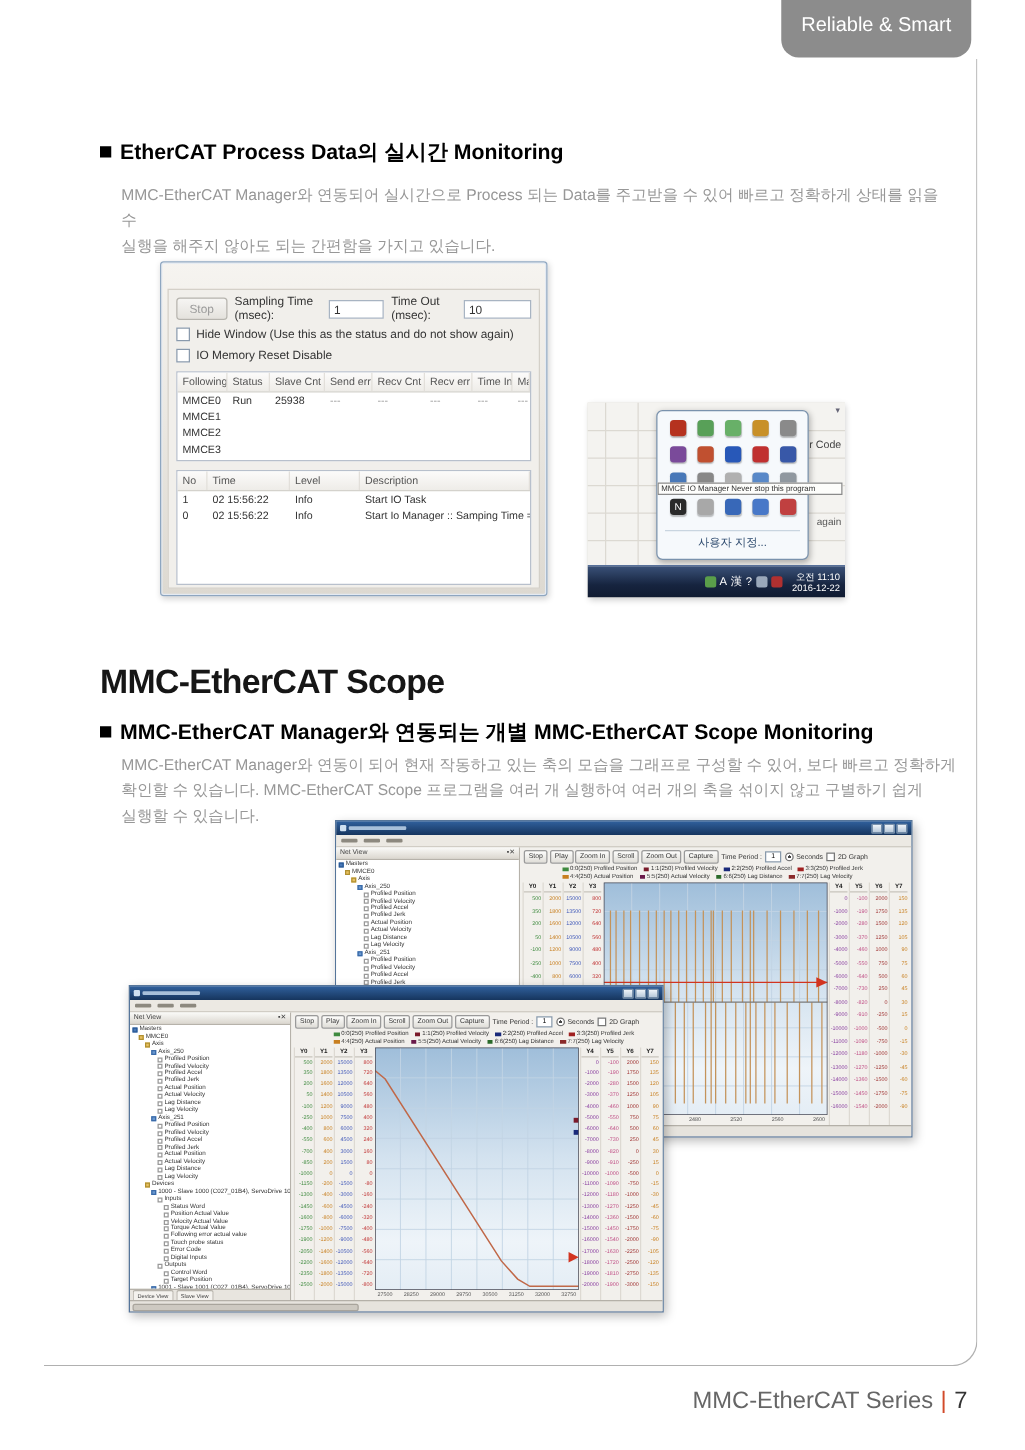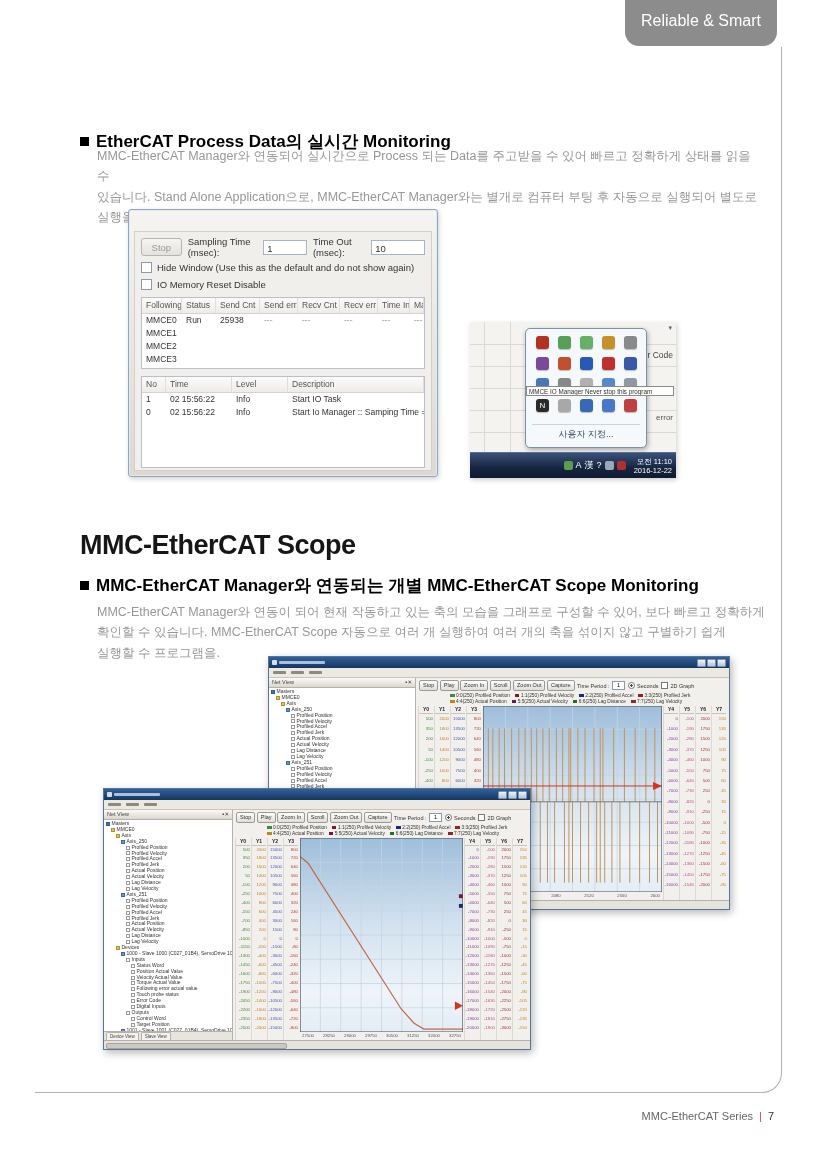--- a/index.html
+++ b/index.html
@@ -5,21 +5,21 @@
   html,body{margin:0;padding:0;background:#fff;}
   .page{position:relative;width:820px;height:1160px;background:#fff;overflow:hidden;
         font-family:"Liberation Sans",sans-serif;}
   
   .border-frame{position:absolute;left:35px;top:47px;width:746px;height:1045px;
     border-right:1.5px solid #b0b0b0;border-bottom:1.5px solid #b0b0b0;
     border-bottom-right-radius:20px;}
   .badge{position:absolute;left:625px;top:0;width:152px;height:46px;background:#8c8c8c;
     border-radius:0 0 14px 14px;color:#fff;font-size:16px;display:flex;align-items:center;
     justify-content:center;padding-bottom:4px;box-sizing:border-box;}
-  .footer{position:absolute;right:46px;top:1110px;font-size:11px;color:#666;}
+  .footer{position:absolute;right:46px;top:1110px;font-size:19px;color:#666;}
   .footer .sep{color:#d24a2a;margin:0 6px;}
   .footer .pg{color:#333;}
   
   .h1{position:absolute;left:80px;font-size:27px;font-weight:bold;color:#161616;letter-spacing:-.5px;}
   .sub{position:absolute;left:80px;font-size:17px;font-weight:bold;color:#000;display:flex;align-items:center;gap:7px;}
   .sub .blt{width:9px;height:9px;background:#000;flex:none;}
   .para{position:absolute;left:97px;font-size:12.5px;color:#979797;line-height:1.62;}
   
   .io-window{position:absolute;left:128px;top:209px;width:310px;height:268px;
     border:1px solid #8ea6c0;border-radius:3px;background:linear-gradient(#f6f4f0,#ddd9d1);
@@ -139,52 +139,51 @@
     border:1px solid #a8a49c;border-radius:2px;}
 </style>
 </head>
 <body>
 
 <div class="page">
 
   <div class="border-frame"></div>
   <div class="badge">Reliable &amp; Smart</div>
 
-  <div class="sub" style="top:130px;justify-content:space-between;">
+  <div class="sub" style="top:110px;justify-content:space-between;">
     <span class="blt"></span>
     <span>EtherCAT Process Data의 실시간 Monitoring</span>
   </div>
   <div class="para" style="top:146px;width:665px;">
     <div>MMC-EtherCAT Manager와 연동되어 실시간으로 Process 되는 Data를 주고받을 수 있어 빠르고 정확하게 상태를 읽을 수</div>
-    <div>있습니다. Stand Alone Application으로, MMC-EtherCAT Manager와는 별개로 컴퓨터 부팅 후 자동으로 실행되어 별도로</div>
     <div>실행을 해주지 않아도 되는 간편함을 가지고 있습니다.</div>
   </div>
 
   <div class="io-window">
     <div class="io-content">
       <div class="io-row1">
         <span class="io-stop">Stop</span>
         <span>Sampling Time (msec):</span>
         <span class="io-input w64">1</span>
         <span>Time Out (msec):</span>
         <span class="io-input w78">10</span>
       </div>
       <div class="io-cbrow">
         <span class="io-cb"></span>
-        <span>Hide Window (Use this as the default and do not show again)</span>
+        <span>Hide Window (Use this as the status and do not show again)</span>
       </div>
       <div class="io-cbrow">
         <span class="io-cb"></span>
         <span>IO Memory Reset Disable</span>
       </div>
       <div class="io-table io-master">
           <div class="io-tr io-th">
             <span class="io-td">Following</span>
             <span class="io-td">Status</span>
-            <span class="io-td">Send Cnt</span>
+            <span class="io-td">Slave Cnt</span>
             <span class="io-td">Send err</span>
             <span class="io-td">Recv Cnt</span>
             <span class="io-td">Recv err</span>
             <span class="io-td">Time In...</span>
             <span class="io-td">Max Int...</span>
           </div>
           <div class="io-tr">
             <span class="io-td">MMCE0</span>
             <span class="io-td">Run</span>
             <span class="io-td">25938</span>
@@ -252,21 +251,21 @@
     <div class="tray-bg">
       <i class="ln" style="top:22px;"></i>
         <i class="ln" style="top:44px;"></i>
       <i class="ln" style="top:66px;"></i>
         <i class="ln" style="top:88px;"></i>
         <i class="ln" style="top:110px;"></i>
       <i class="vln" style="left:14px;"></i>
         <i class="vln" style="left:40px;"></i>
       <span class="tray-pin">▾</span>
       <span class="tray-bg-t1">r Code</span>
-      <span class="tray-bg-t2">error</span>
+      <span class="tray-bg-t2">again</span>
     </div>
     <div class="tray-popup">
       <div class="tray-grid">
           <div class="tray-row">
             <span class="tray-ico" style="background: rgb(181, 50, 31);"></span>
             <span class="tray-ico" style="background: rgb(88, 160, 88);"></span>
             <span class="tray-ico" style="background: rgb(104, 176, 104);"></span>
             <span class="tray-ico" style="background: rgb(200, 144, 40);"></span>
             <span class="tray-ico" style="background: rgb(138, 138, 138);"></span>
           </div>
@@ -312,22 +311,22 @@
     </div>
   </div>
 
   <div class="h1" style="top:530px;">MMC-EtherCAT Scope</div>
   <div class="sub" style="top:574px;">
     <span class="blt"></span>
     <span>MMC-EtherCAT Manager와 연동되는 개별 MMC-EtherCAT Scope Monitoring</span>
   </div>
   <div class="para" style="top:602px;width:670px;">
     <div>MMC-EtherCAT Manager와 연동이 되어 현재 작동하고 있는 축의 모습을 그래프로 구성할 수 있어, 보다 빠르고 정확하게</div>
-    <div>확인할 수 있습니다. MMC-EtherCAT Scope 자동으로 여러 개 실행하여 여러 개의 축을 섞이지 않고 구별하기 쉽게</div>
-    <div>실행할 수 프로그램을.</div>
+    <div>확인할 수 있습니다. MMC-EtherCAT Scope 프로그램을 여러 개 실행하여 여러 개의 축을 섞이지 않고 구별하기 쉽게</div>
+    <div>실행할 수 있습니다.</div>
   </div>
 
   <div class="scope-window scope-back">
     <div class="sw-title">
       <span class="sw-tdot"></span>
       <span class="sw-ttext"></span>
       <span class="sw-controls">
           <i></i>
           <i></i>
           <i></i>

